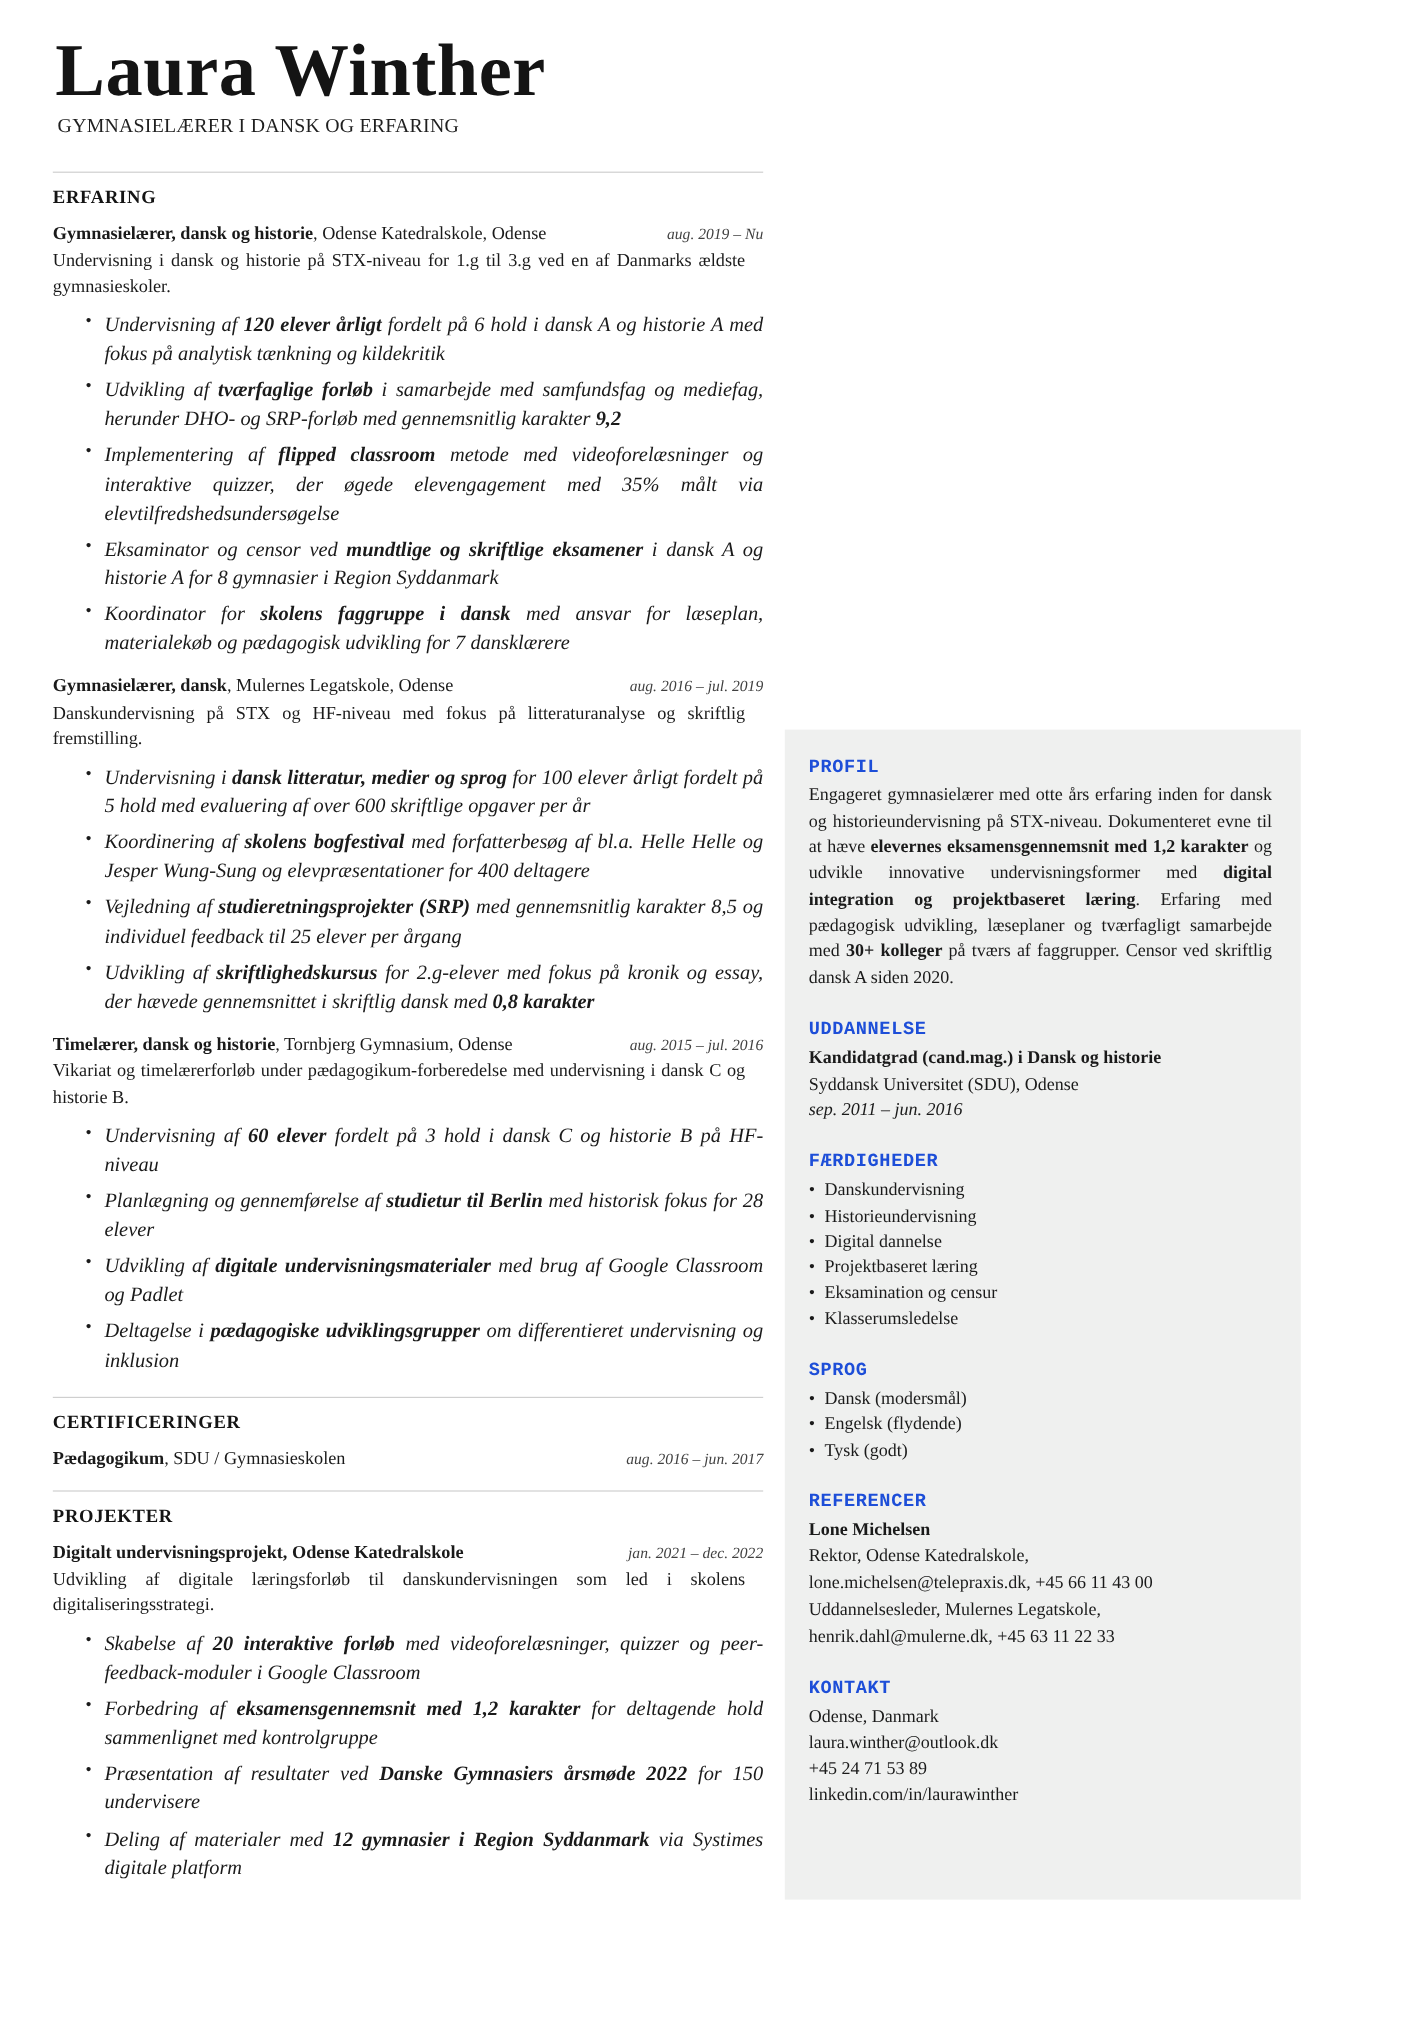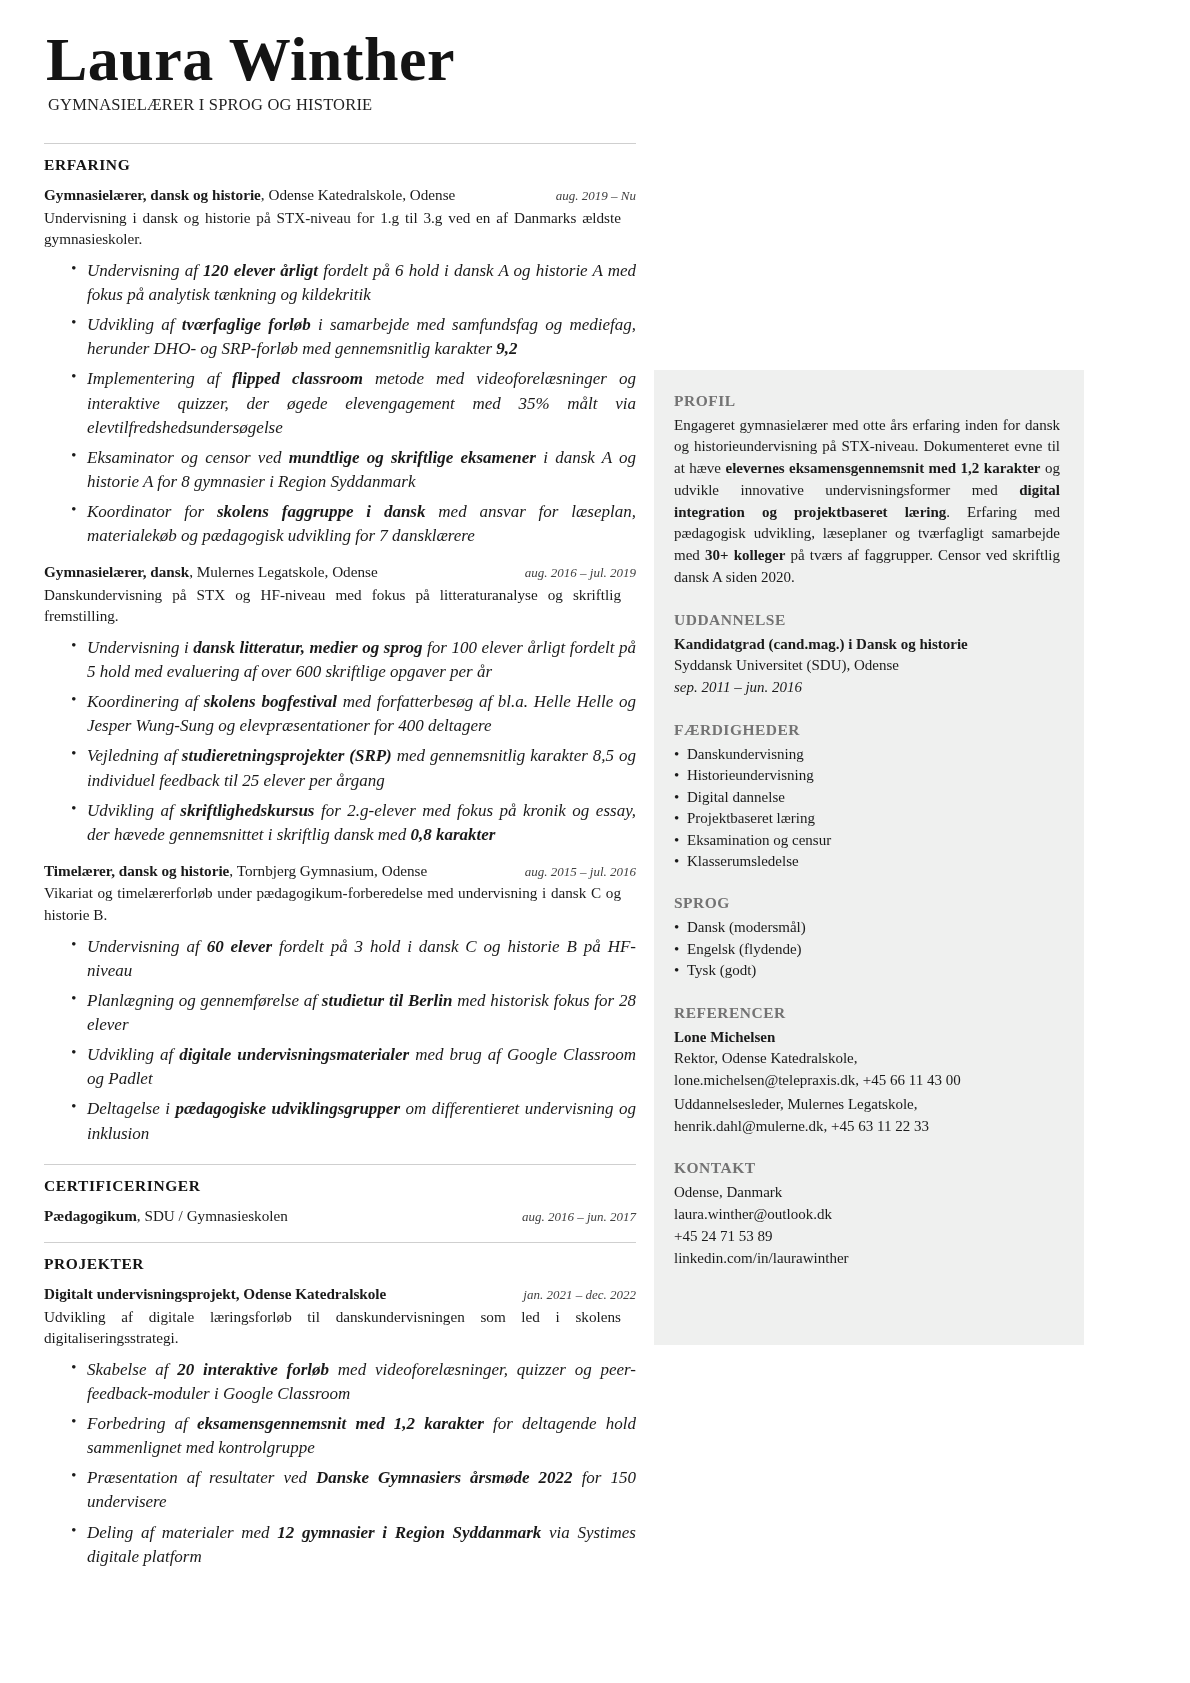--- a/index.html
+++ b/index.html
@@ -37,21 +37,21 @@
   .subtitle {
     font-size: 16.5px;
     letter-spacing: 0.2px;
     color: #1f1f1f;
     margin: 4px 0 0 2px;
   }
 
   
   .columns {
     display: flex;
-    align-items: center;
+    align-items: flex-end;
     margin-top: 28px;
   }
   .left {
     width: 592px;
     flex: 0 0 592px;
     padding-right: 0;
   }
   .spacer-col { flex: 0 0 18px; }
   .right {
     flex: 0 0 430px;
@@ -128,21 +128,22 @@
 
   .entry-compact { margin-bottom: 13px; }
 
   
   .side-block { margin-bottom: 22px; }
   .side-title {
     font-weight: 700;
     font-size: 15.5px;
     letter-spacing: 0.5px;
     margin: 0 0 5px 0;
-    color: #737373;
+    color: #1d4ed8;
+    font-family: Liberation Mono, monospace;
   }
   .side-para {
     font-size: 15px;
     line-height: 1.45;
     text-align: justify;
     margin: 0;
   }
   .side-para b { font-weight: 700; }
   .side-line {
     font-size: 15px;
@@ -170,21 +171,21 @@
   }
   .ref-group { margin-bottom: 2px; }
 </style>
 </head>
 <body>
 
 <div class="page">
 
   <div class="header">
     <h1 class="name">Laura Winther</h1>
-    <div class="subtitle">GYMNASIELÆRER I SPROG OG HISTORIE</div>
+    <div class="subtitle">GYMNASIELÆRER I DANSK OG ERFARING</div>
   </div>
 
   <div class="columns">
 
     <div class="left">
 
       <hr class="rule">
       <div class="section-title">ERFARING</div>
       <div id="experience-list">
           <div class="entry">

